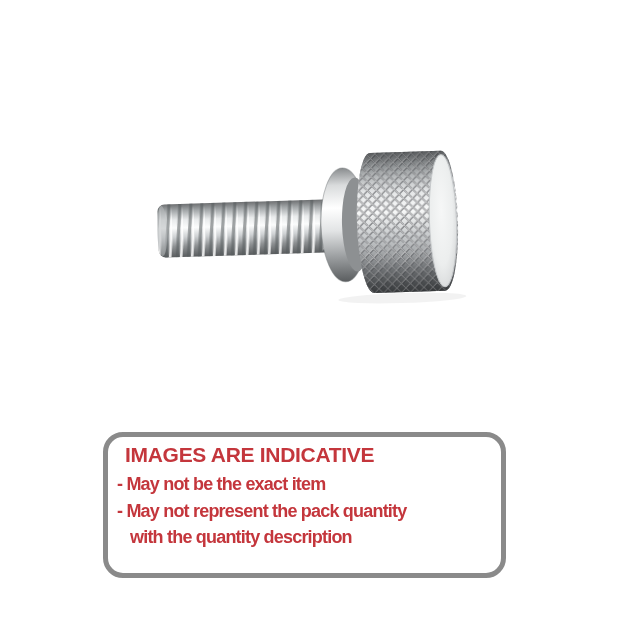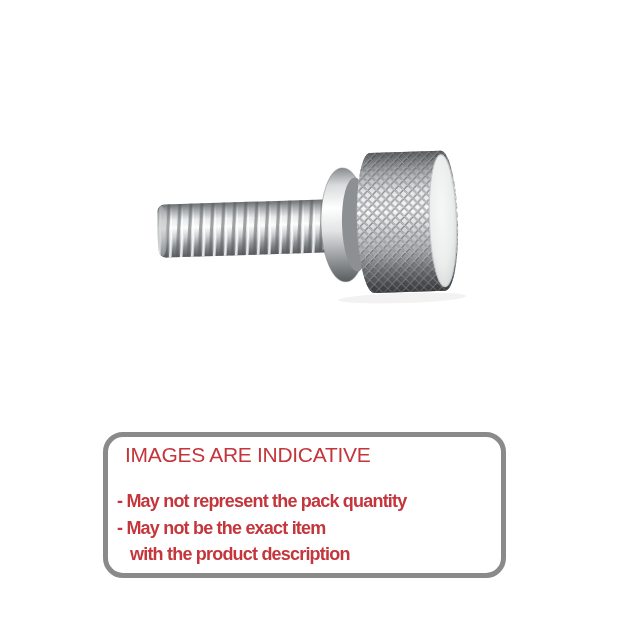--- a/index.html
+++ b/index.html
@@ -30,25 +30,25 @@
     height: 146px;
     box-sizing: border-box;
     border: 5px solid #8A8A8A;
     border-radius: 20px;
     background: #ffffff;
     padding: 4px 6px 0 9px;
     color: #C4363C;
   }
   .disclaimer .title {
     font-size: 21px;
-    font-weight: normal;
+    font-weight: bold;
     letter-spacing: -0.3px;
     line-height: 27px;
     margin-left: 8px;
-    margin-bottom: 20px;
+    margin-bottom: 3px;
     white-space: nowrap;
   }
   .disclaimer .line {
     font-size: 18px;
     font-weight: bold;
     letter-spacing: -0.8px;
     line-height: 26.5px;
     white-space: nowrap;
   }
   .disclaimer .line.indent {
@@ -136,18 +136,18 @@
         <path d="M224,12 A15,70 0 0 0 224,152 L295,152 A15,70 0 0 0 295,12 Z" fill="url(#knurlLight)"></path>
         <path d="M224,12 A15,70 0 0 0 224,152 L295,152 A15,70 0 0 0 295,12 Z" fill="url(#headShade)"></path>
 
         <ellipse cx="295" cy="82" rx="13.5" ry="66" fill="url(#faceG)" stroke="#c6c9cb" stroke-width="1"></ellipse>
       </g>
     </g>
   </svg>
 
   <div class="disclaimer">
     <div class="title">IMAGES ARE INDICATIVE</div>
+    <div class="line">- May not be the exact item</div>
     <div class="line">- May not represent the pack quantity</div>
-    <div class="line">- May not be the exact item</div>
-    <div class="line indent">with the product description</div>
+    <div class="line indent">with the quantity description</div>
   </div>
 
 </div>
 
 </body></html>

